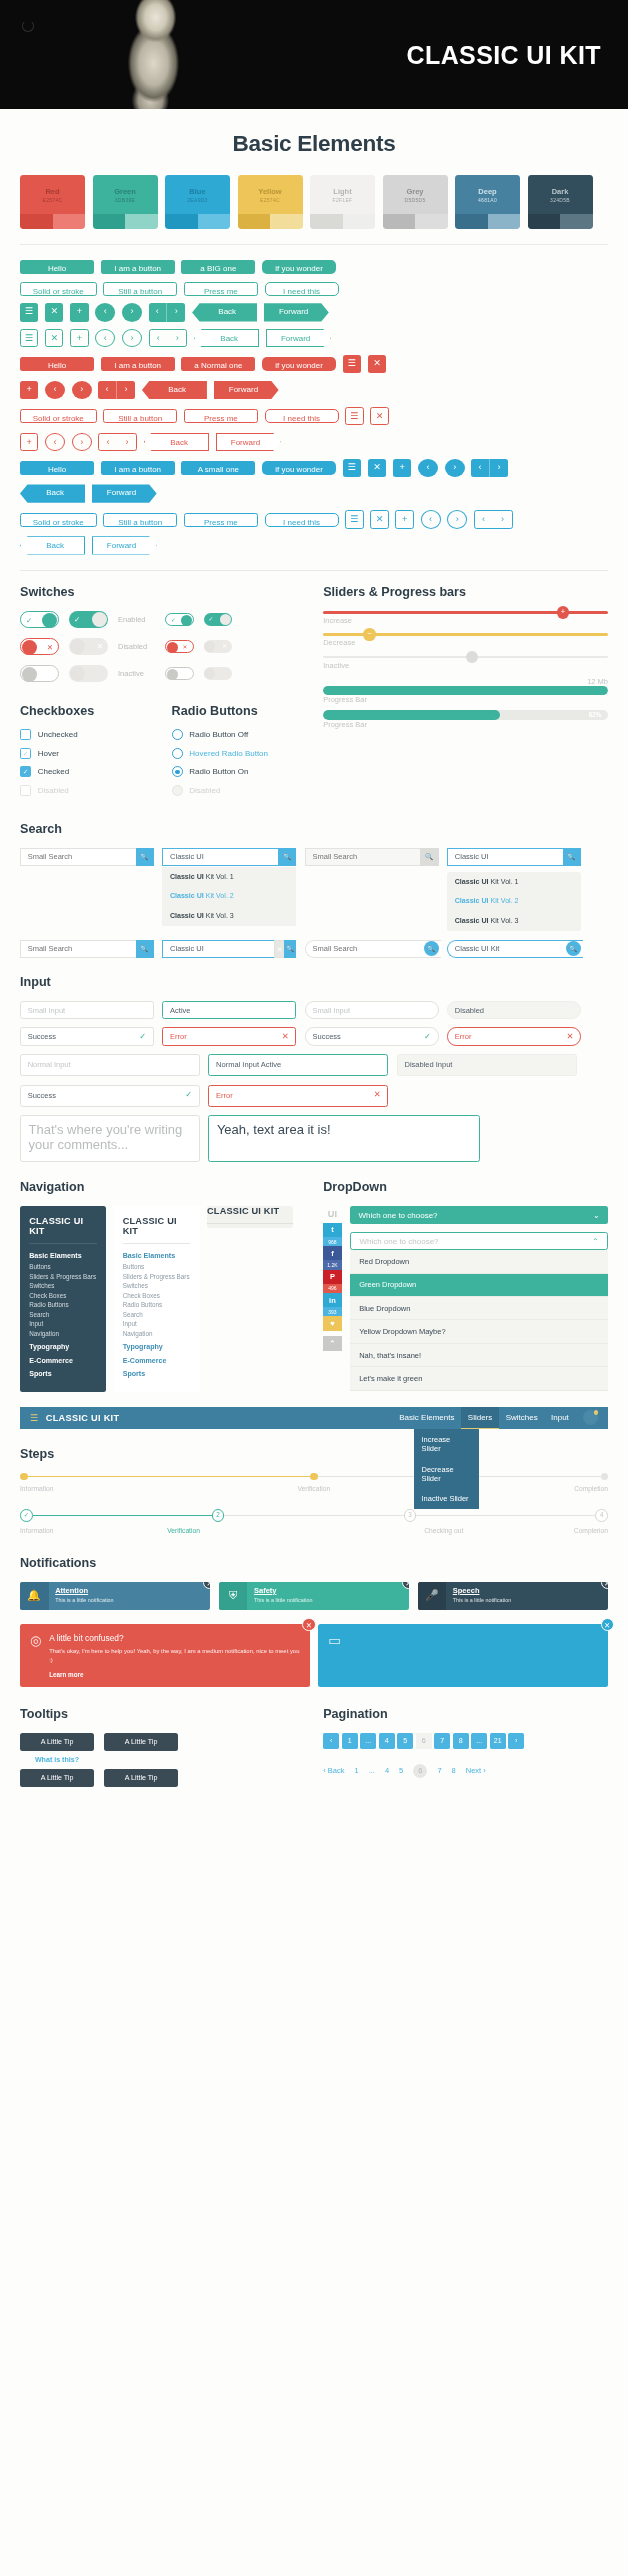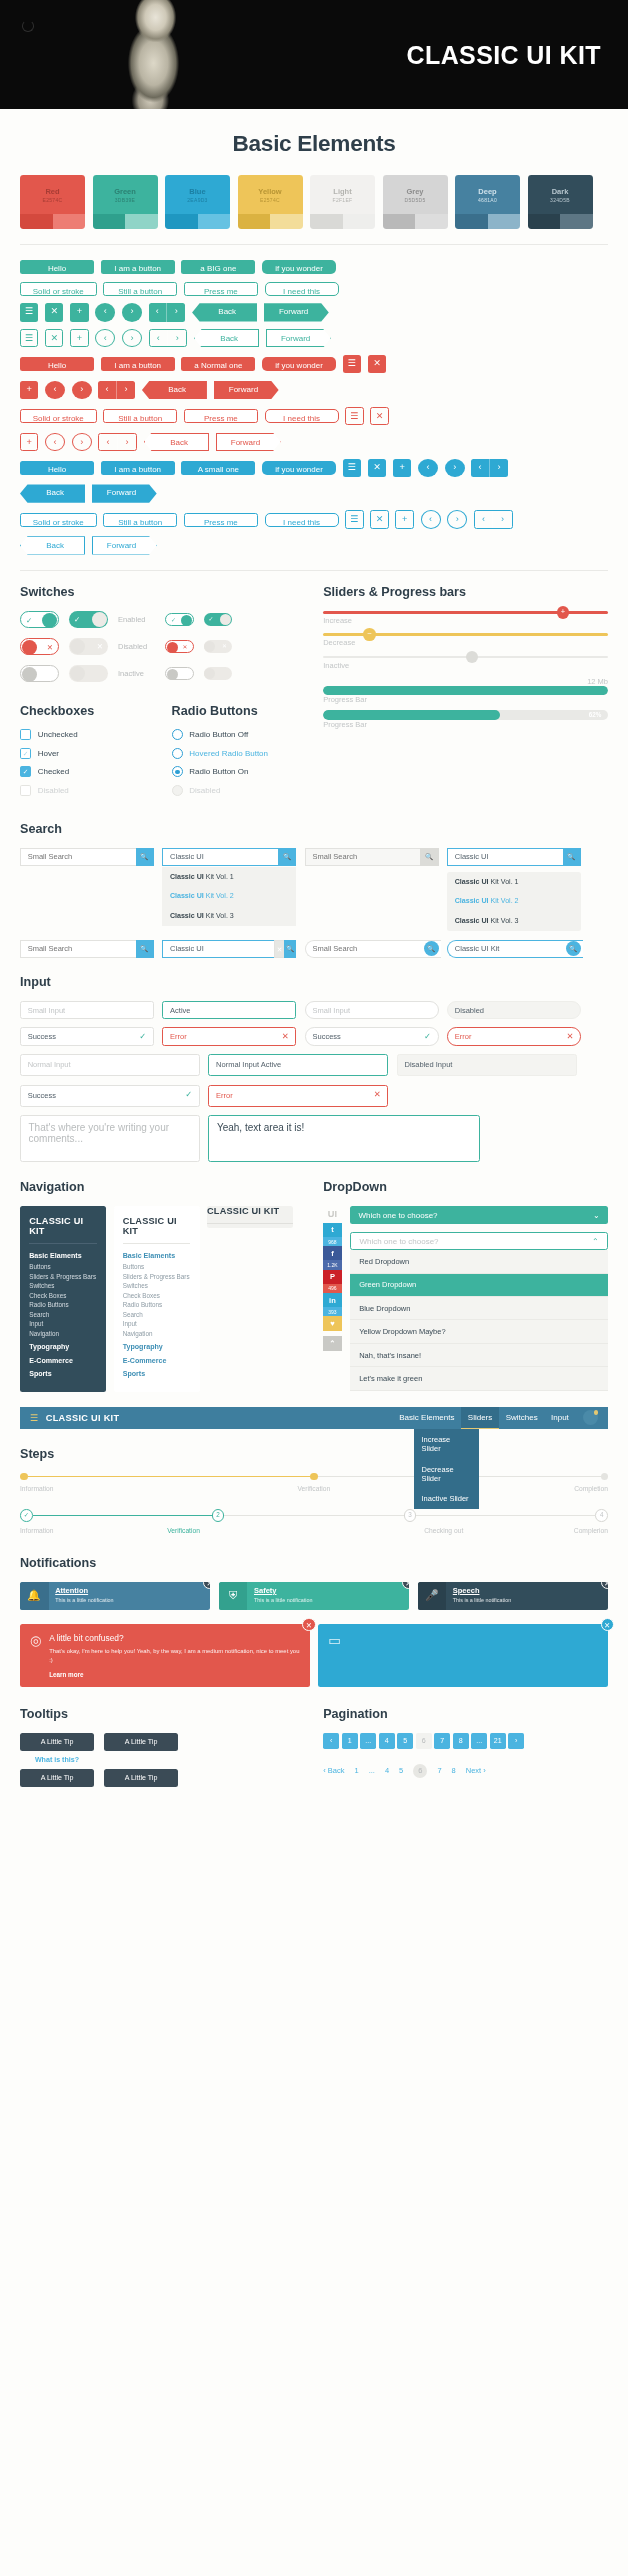--- a/index.html
+++ b/index.html
@@ -83,21 +83,21 @@
   .sbox { display:flex; height:18.4px; }
   .sbox input { flex:1; border:0.8px solid #e2e2df; border-right:none; background:#fff;
     font-size:7.5px; padding:0 6.7px; font-family:"Liberation Sans",sans-serif; color:#54616b; outline:none; }
   .sbtn { width:18.4px; background:#4bb4e0; color:#fff; font-size:8.4px; text-align:center; line-height:18.4px; }
   .sugg { background:#f2f2ef; margin-top:0.8px; }
   .sugg div { font-size:7.1px; padding:5.9px 7.5px; color:#39474f; }
   .inp { height:18.4px; border:0.8px solid #e2e2df; background:#fff; border-radius:2.5px;
     font-size:7.5px; padding:0 6.7px; line-height:17px; color:#54616b; position:relative; }
   .inp .mk { position:absolute; right:6.7px; top:0; line-height:17px; font-size:8.4px; }
   .ta { border:0.8px solid #e2e2df; background:#fff; border-radius:2.5px; height:47px;
-    font-size:10px; padding:5.9px 7.5px; color:#b9bcbd; position:relative; }
+    font-size:13px; padding:5.9px 7.5px; color:#b9bcbd; position:relative; }
   
   .navcard { width:86px; padding:10px 9.2px; border-radius:2.5px; }
   .navcard .nt { font-size:9.2px; font-weight:bold; letter-spacing:0.2px; }
   .navcard .div { height:1.7px; margin:6.7px 0 7.5px; }
   .navcard .hd { font-size:7.1px; font-weight:bold; margin:5.9px 0 3.4px; }
   .navcard .it { font-size:6.3px; margin:2.5px 0; }
   
   .dd { border-radius:2.5px; height:18.4px; display:flex; align-items:center; justify-content:space-between;
         padding:0 8.4px; font-size:8px; }
   .ddlist { background:#f4f4f1; }

